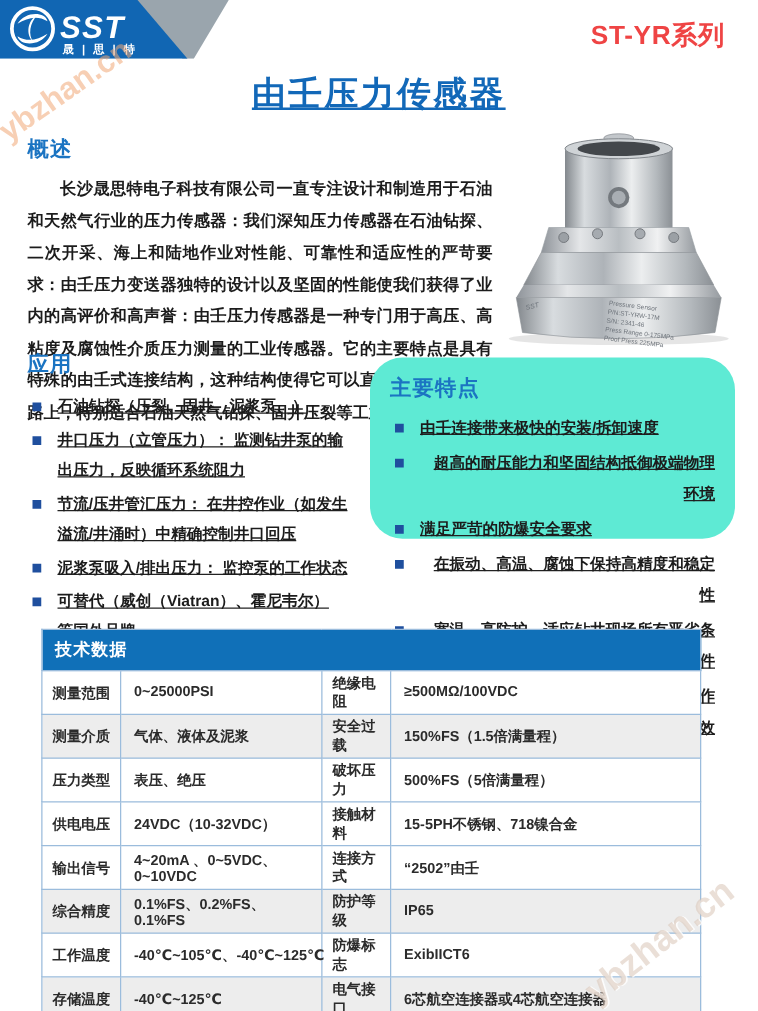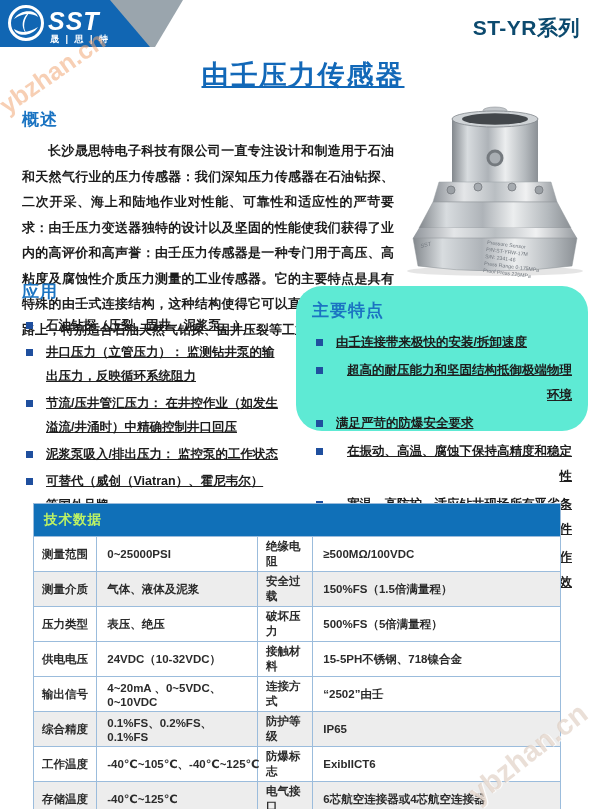--- a/index.html
+++ b/index.html
@@ -2,21 +2,21 @@
 <html><head>
 <meta charset="utf-8">
 <style>
   html,body{margin:0;padding:0;background:#fff;}
   .page{
     position:relative;width:606px;height:809px;margin:0 auto;background:#fff;
     font-family:"Liberation Sans","DejaVu Sans",sans-serif;color:#222;overflow:hidden;
   }
   
   .banner{position:absolute;left:0;top:0;width:230px;height:47px;}
-  .series{position:absolute;right:26px;top:14px;font-size:21px;font-weight:700;color:#0c4a6e;letter-spacing:.5px;}
+  .series{position:absolute;right:26px;top:14px;font-size:21px;font-weight:700;color:#ef4444;letter-spacing:.5px;}
   .doc-title{position:absolute;left:0;top:57px;width:100%;text-align:center;
     font-size:27px;font-weight:800;color:#1268b8;letter-spacing:2px;text-decoration:underline;}
   
   .wm{position:absolute;font-weight:700;pointer-events:none;white-space:nowrap;}
   .wm-tl{left:-6px;top:96px;font-size:25px;color:rgba(240,168,118,.55);transform:rotate(-35deg);transform-origin:left top;}
   .wm-br{left:462px;top:784px;font-size:29px;color:rgba(216,196,182,.55);transform:rotate(-38deg);transform-origin:left top;
     text-shadow:1px 1px 0 rgba(255,255,255,.8);}
   
   .sec-head{font-size:17px;font-weight:800;color:#1b74c2;letter-spacing:1px;}
   .overview{position:absolute;left:22px;top:108px;width:372px;}
@@ -29,21 +29,21 @@
   .sq{flex:0 0 auto;width:7px;height:7px;background:#1f4f9e;margin:9px 13px 0 4px;}
   .btxt{font-size:12.5px;line-height:24px;font-weight:600;color:#1c1c1c;}
   .features{position:absolute;left:296px;top:286px;width:292px;height:145px;
     background:#5eead4;border-radius:26px;box-sizing:border-box;padding:13px 16px 10px 16px;}
   .features .blist{margin-top:8px;text-align:right;}
   .features .btxt{line-height:25px;}
   
   .spec{position:absolute;left:33px;top:503px;width:528px;border-collapse:collapse;table-layout:fixed;}
   .spec td,.spec th{border:1px solid #9bbcdc;font-size:11.5px;font-weight:700;color:#2b2b2b;
     padding:2px 6px 2px 8px;vertical-align:middle;background:#fff;}
-  .spec .thead{background:#1070b8;color:#bef264;font-size:13.5px;font-weight:800;
+  .spec .thead{background:#1070b8;color:#ffffff;font-size:13.5px;font-weight:800;
     text-align:left;padding:5px 10px;letter-spacing:1px;height:22px;}
   .spec tr{height:27px;}
   .spec tr.alt td{background:#ededed;}
   .spec td.val{padding-left:10px;}
 </style>
 </head>
 <body>
 
 <div class="page">
 

